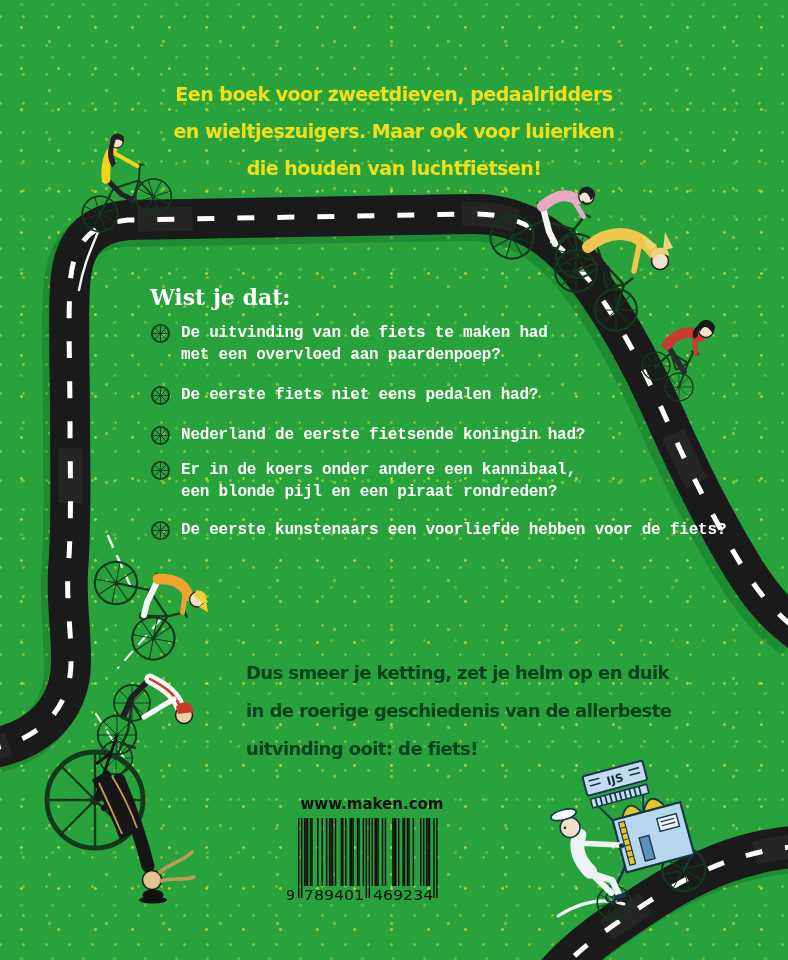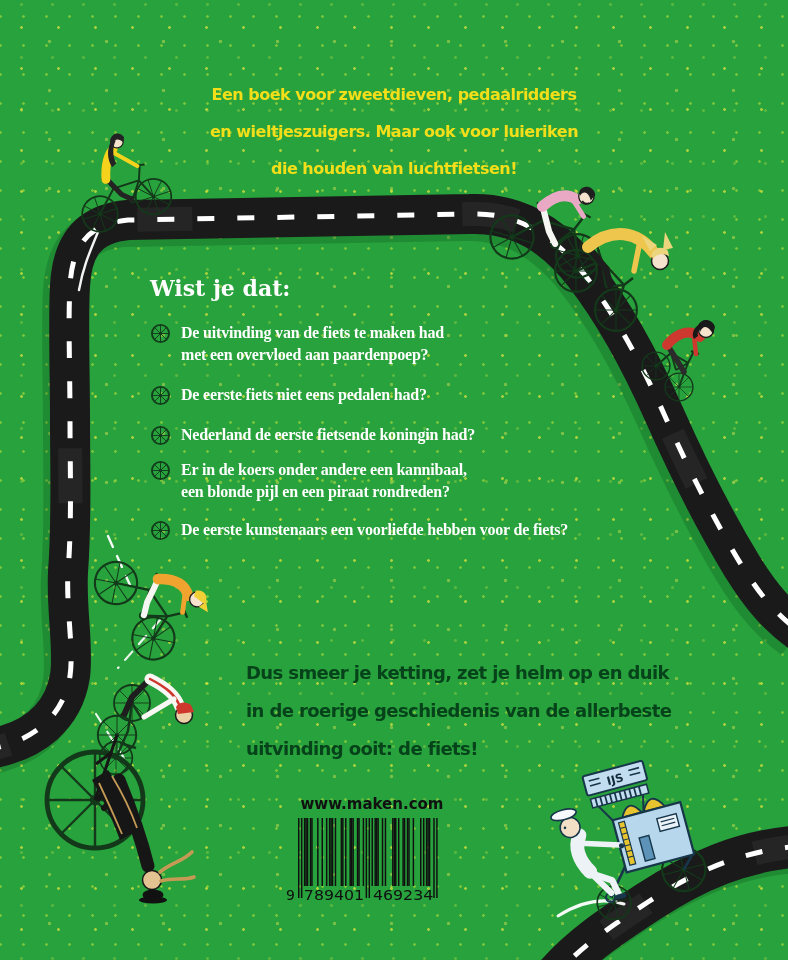--- a/index.html
+++ b/index.html
@@ -15,35 +15,35 @@
       radial-gradient(circle, rgba(190,225,55,0.55) 1px, transparent 1.6px),
       radial-gradient(circle, rgba(255,240,90,0.38) 1.3px, transparent 2.1px),
       radial-gradient(circle, rgba(150,210,70,0.45) 1px, transparent 1.8px);
     background-size: 37px 41px, 23px 29px, 57px 49px, 31px 53px;
     background-position: 3px 7px, 12px 2px, 21px 17px, 6px 31px;
   }
   #art{position:absolute; inset:0; z-index:2;}
   .txt{position:absolute; z-index:3; white-space:pre-line;}
   #headline{
     left:0; right:0; top:76px; text-align:center;
-    font-weight:bold; font-size:16px; line-height:37px; letter-spacing:-0.5px;
+    font-weight:bold; font-size:19px; line-height:37px; letter-spacing:-0.5px;
     color:#f2de19;
   }
   #facts-title{
-    left:150px; top:275px;
+    left:150px; top:284px;
     font-family:"DejaVu Serif", serif; font-weight:bold;
     font-size:22px; color:#ffffff;
   }
   .fact{
     position:absolute; z-index:3; left:150px; display:flex; align-items:flex-start;
   }
   .fact .wheel-ic{flex:0 0 auto; margin-top:1px;}
   .fact .fact-text{
     margin-left:10px; white-space:pre-line;
-    font-family:Liberation Serif, serif; font-weight:bold;
+    font-family:Liberation Mono, monospace; font-weight:bold;
     font-size:16px; line-height:22px; letter-spacing:-0.2px; color:#ffffff;
   }
   #outro{
     left:246px; top:618px;
     font-weight:bold; font-size:18px; line-height:38px; letter-spacing:-0.6px;
     color:#06421a;
     margin-top:36px;
   }
   #website{
     left:272px; top:795px; width:200px; text-align:center;

